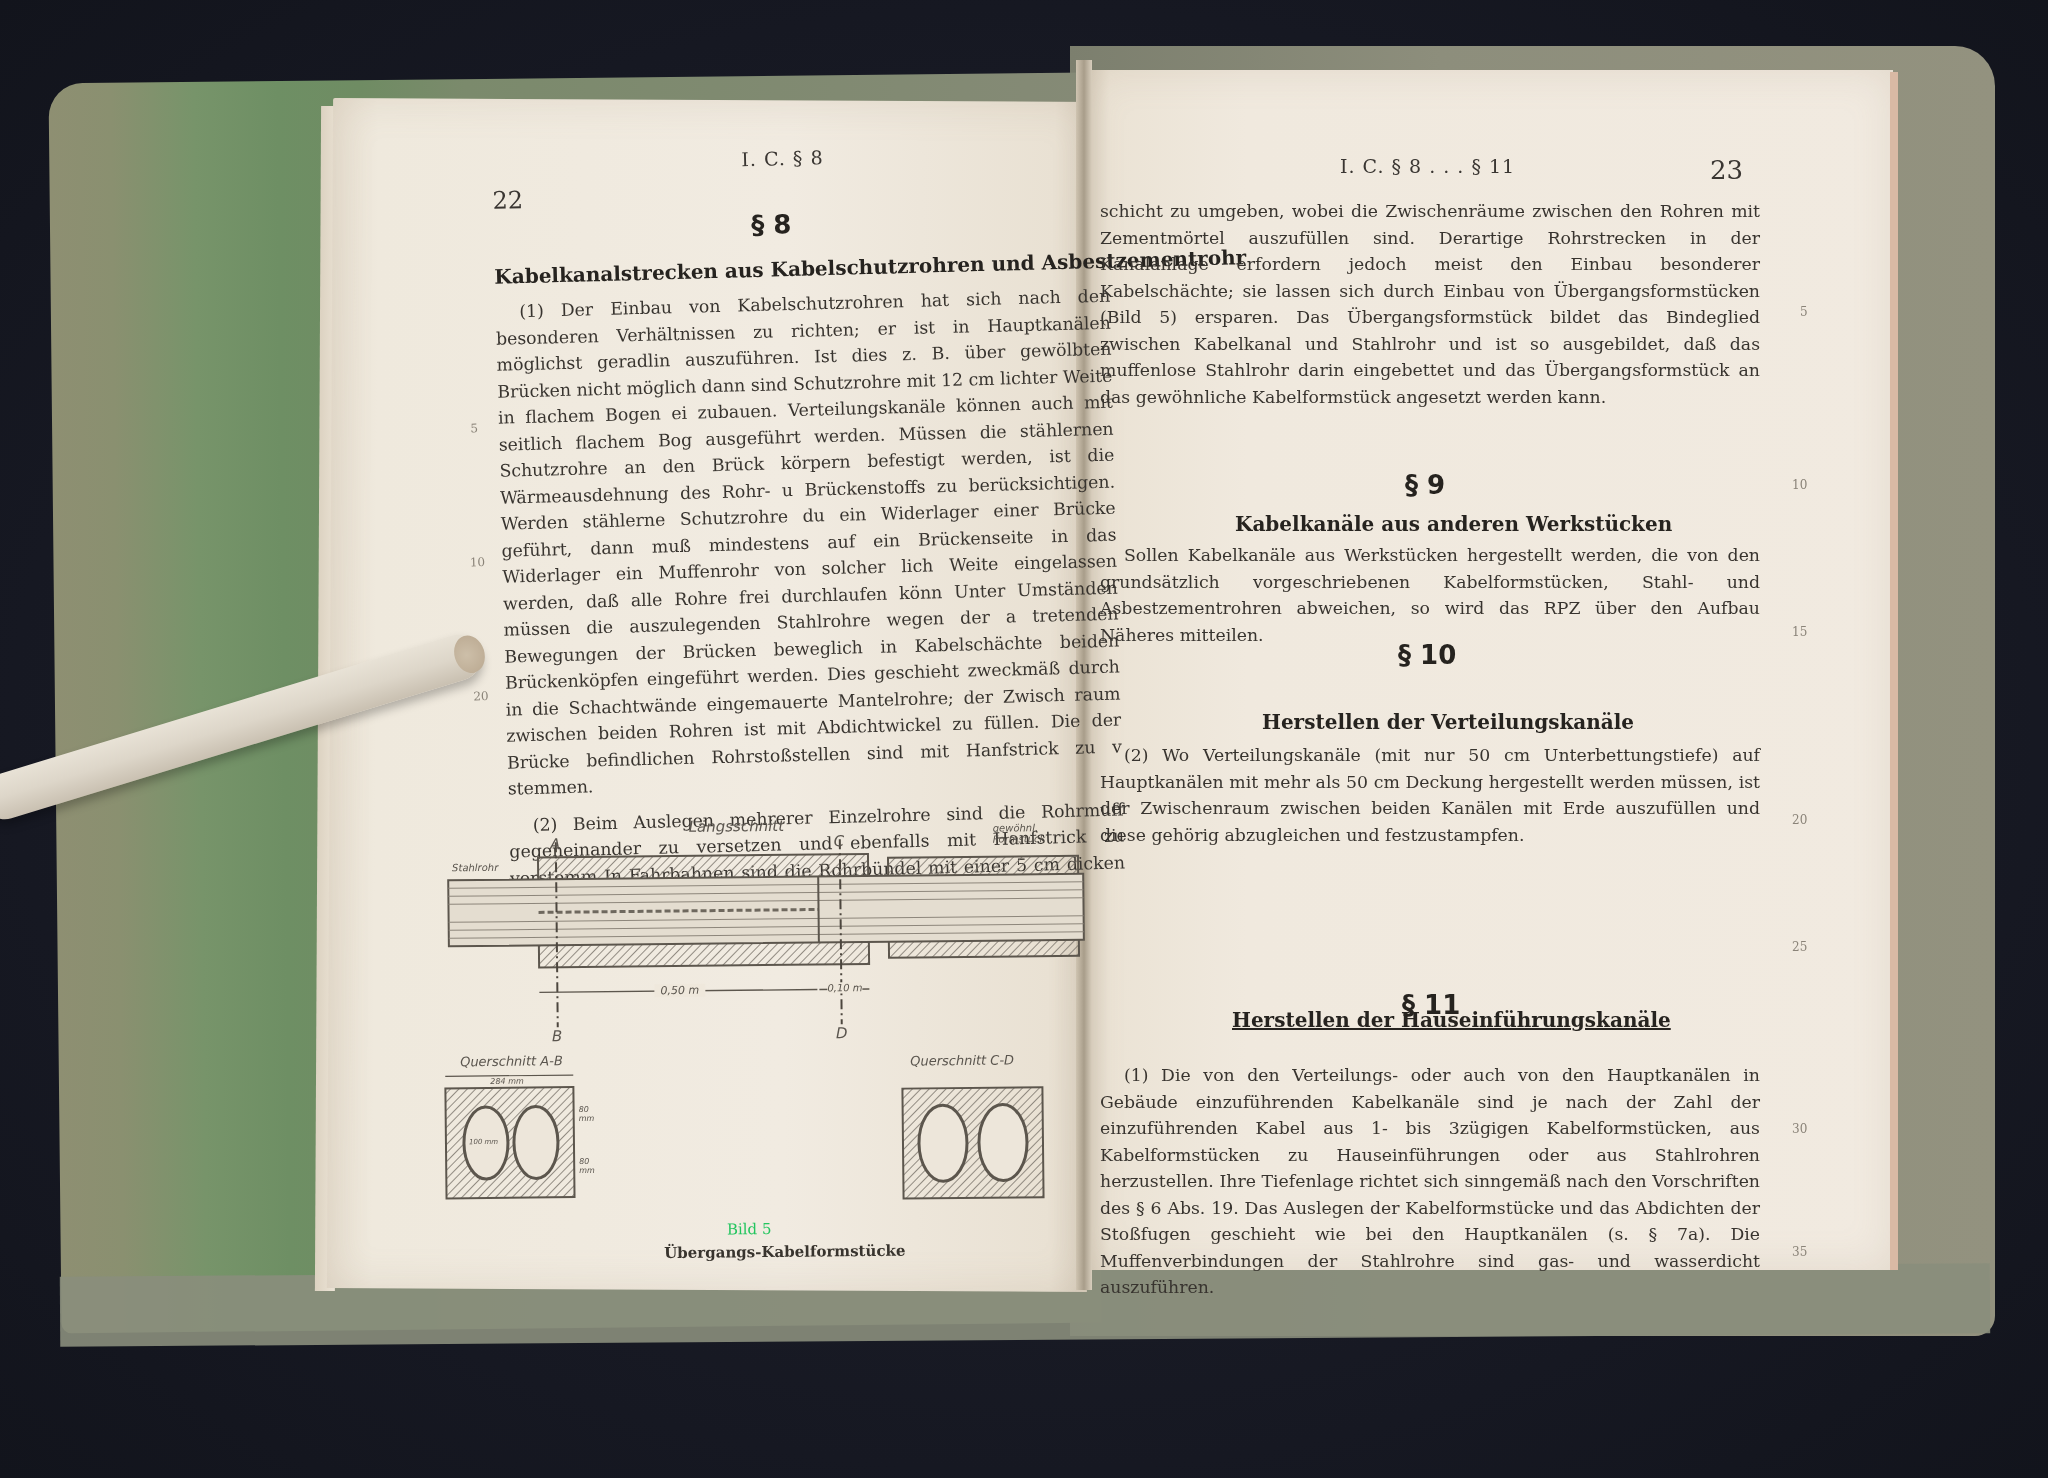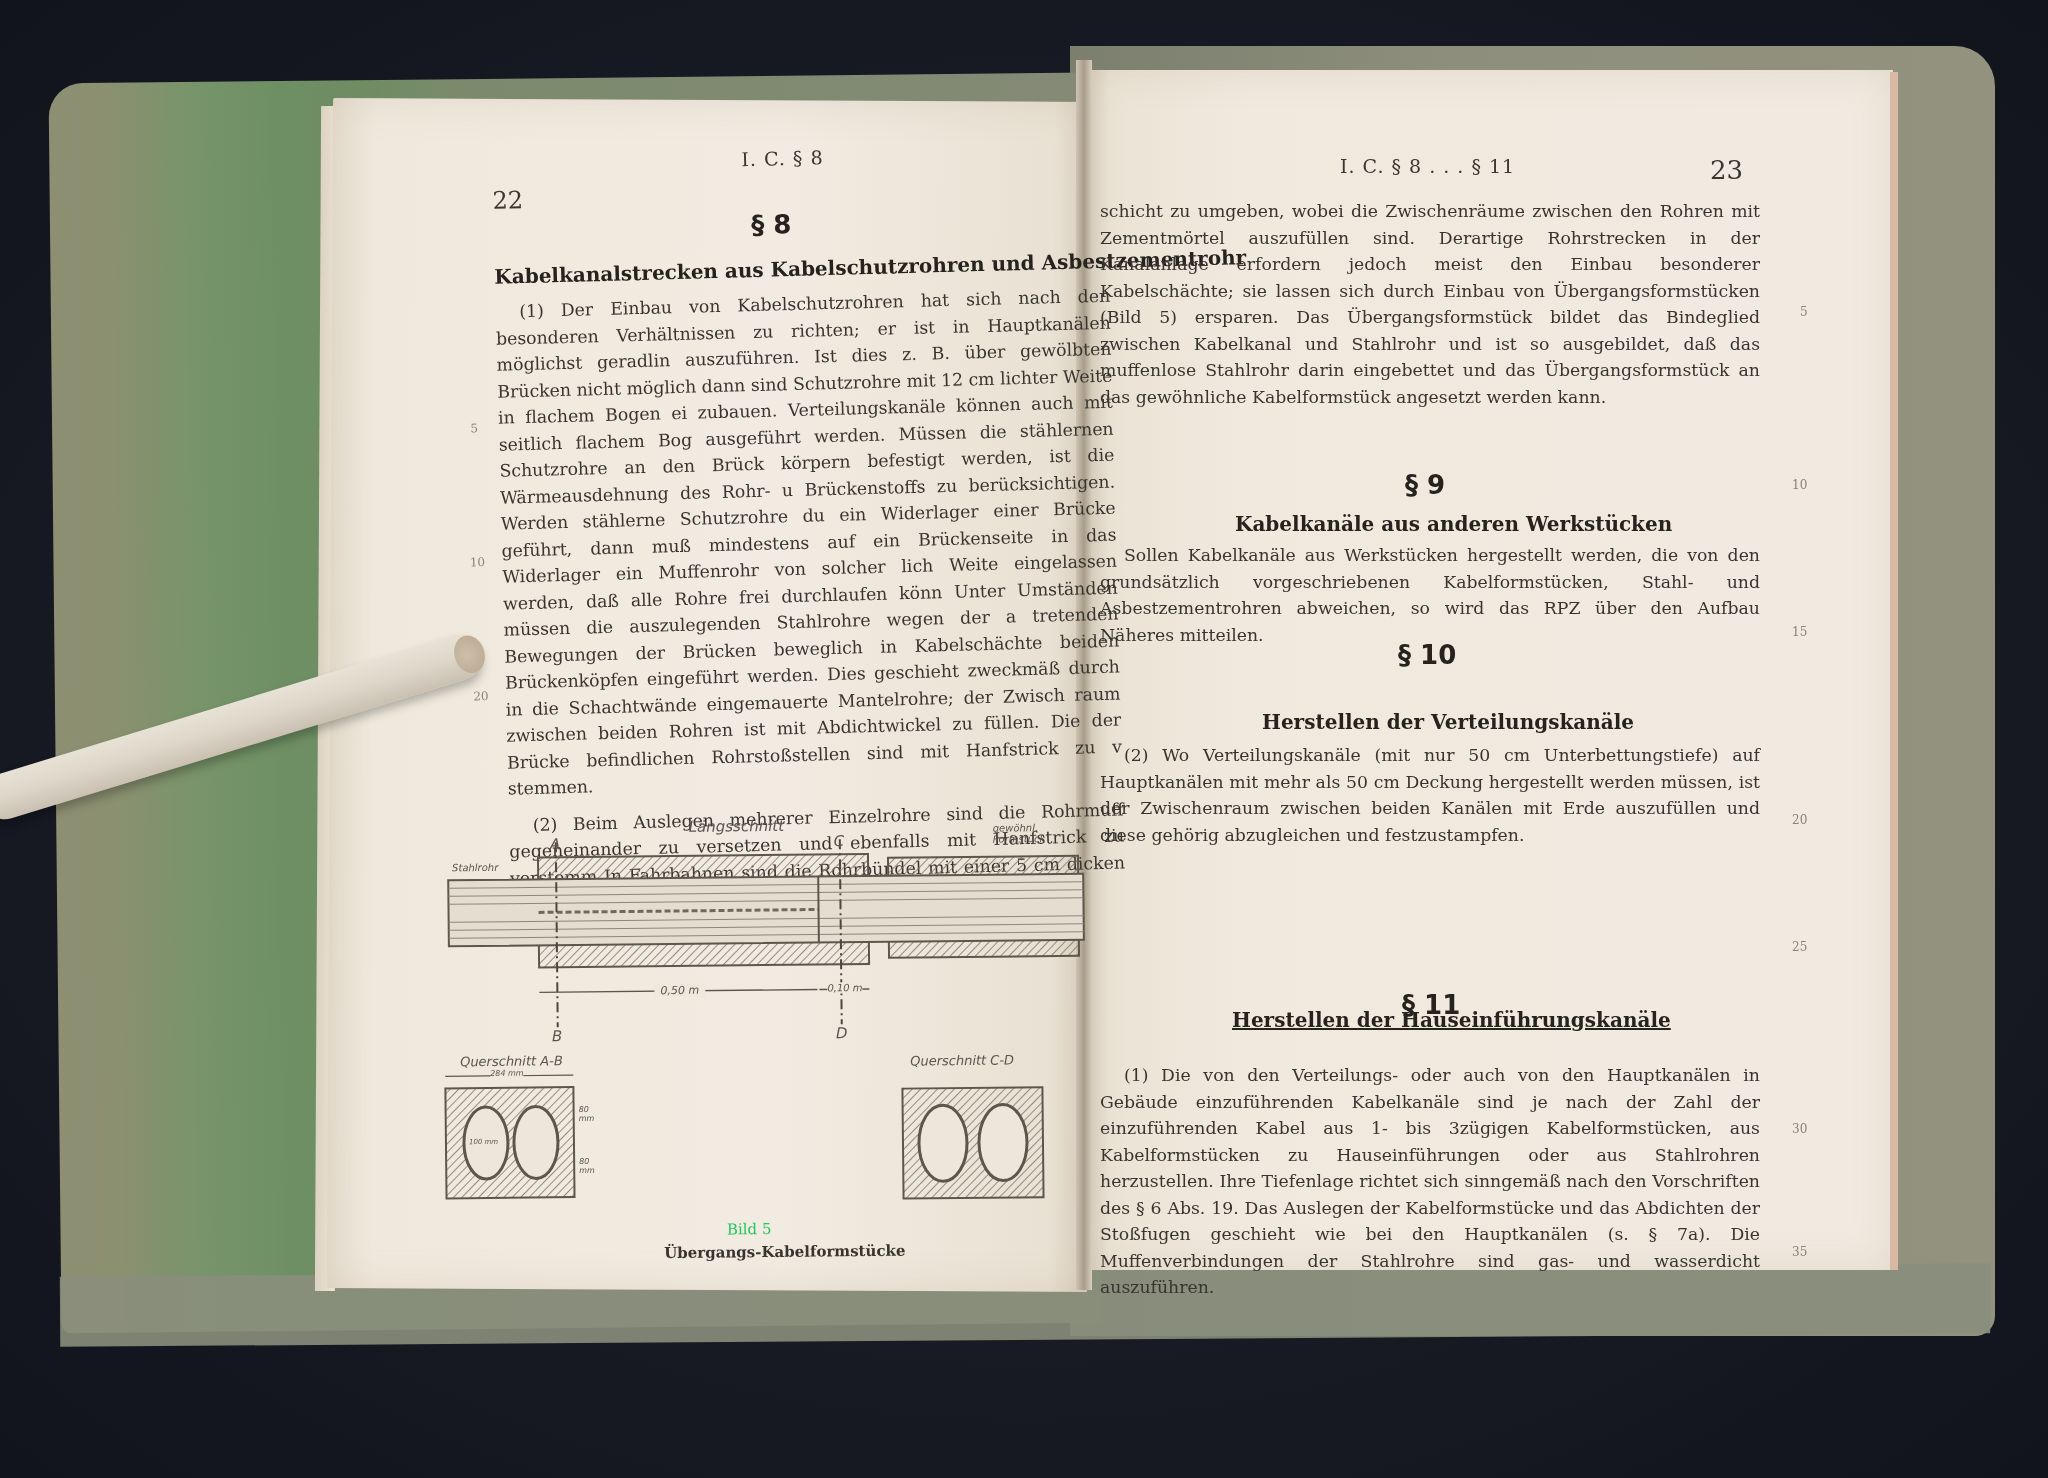--- a/index.html
+++ b/index.html
@@ -108,21 +108,21 @@
   <div class="figtxt" style="left:14px;top:44px;font-size:10px;">Stahlrohr</div>
   <div class="figtxt" style="left:555px;top:10px;font-size:10px;width:80px;">gewöhnl. Formstück</div>
   <div class="figtxt" style="left:112px;top:18px;font-size:15px;">A</div>
   <div class="figtxt" style="left:112px;top:210px;font-size:15px;">B</div>
   <div class="figtxt" style="left:396px;top:18px;font-size:15px;">C</div>
   <div class="figtxt" style="left:396px;top:210px;font-size:15px;">D</div>
   <div class="figtxt" style="left:215px;top:168px;font-size:11px;background:#efe8dc;padding:0 6px;">0,50 m</div>
   <div class="figtxt" style="left:388px;top:168px;font-size:10px;background:#efe8dc;">0,10 m</div>
   <div class="figtxt" style="left:20px;top:236px;font-size:13px;">Querschnitt A-B</div>
   <div class="figtxt" style="left:470px;top:240px;font-size:13px;">Querschnitt C-D</div>
-  <div class="figtxt" style="left:50px;top:251px;font-size:8px;background:#efe8dc;">284 mm</div>
+  <div class="figtxt" style="left:50px;top:259px;font-size:8px;background:#efe8dc;">284 mm</div>
   <div class="figtxt" style="left:138px;top:288px;font-size:8px;width:24px;">80 mm</div>
   <div class="figtxt" style="left:138px;top:340px;font-size:8px;width:24px;">80 mm</div>
   <div class="figtxt" style="left:28px;top:320px;font-size:7px;">100 mm</div>
   <div class="txt" style="left:285px;top:405px;font-size:15px;color:#22c55e;text-align:right;">Bild 5</div>
   <div class="txt" style="left:222px;top:428px;font-size:15px;font-weight:bold;color:#38342e;">Übergangs-Kabelformstücke</div>
 </div>
 
 <div class="txt runhead" style="left:1340px;top:155px;">I. C. § 8 . . . § 11</div>
 <div class="txt pnum" style="left:1710px;top:155px;font-size:26px;">23</div>
 

